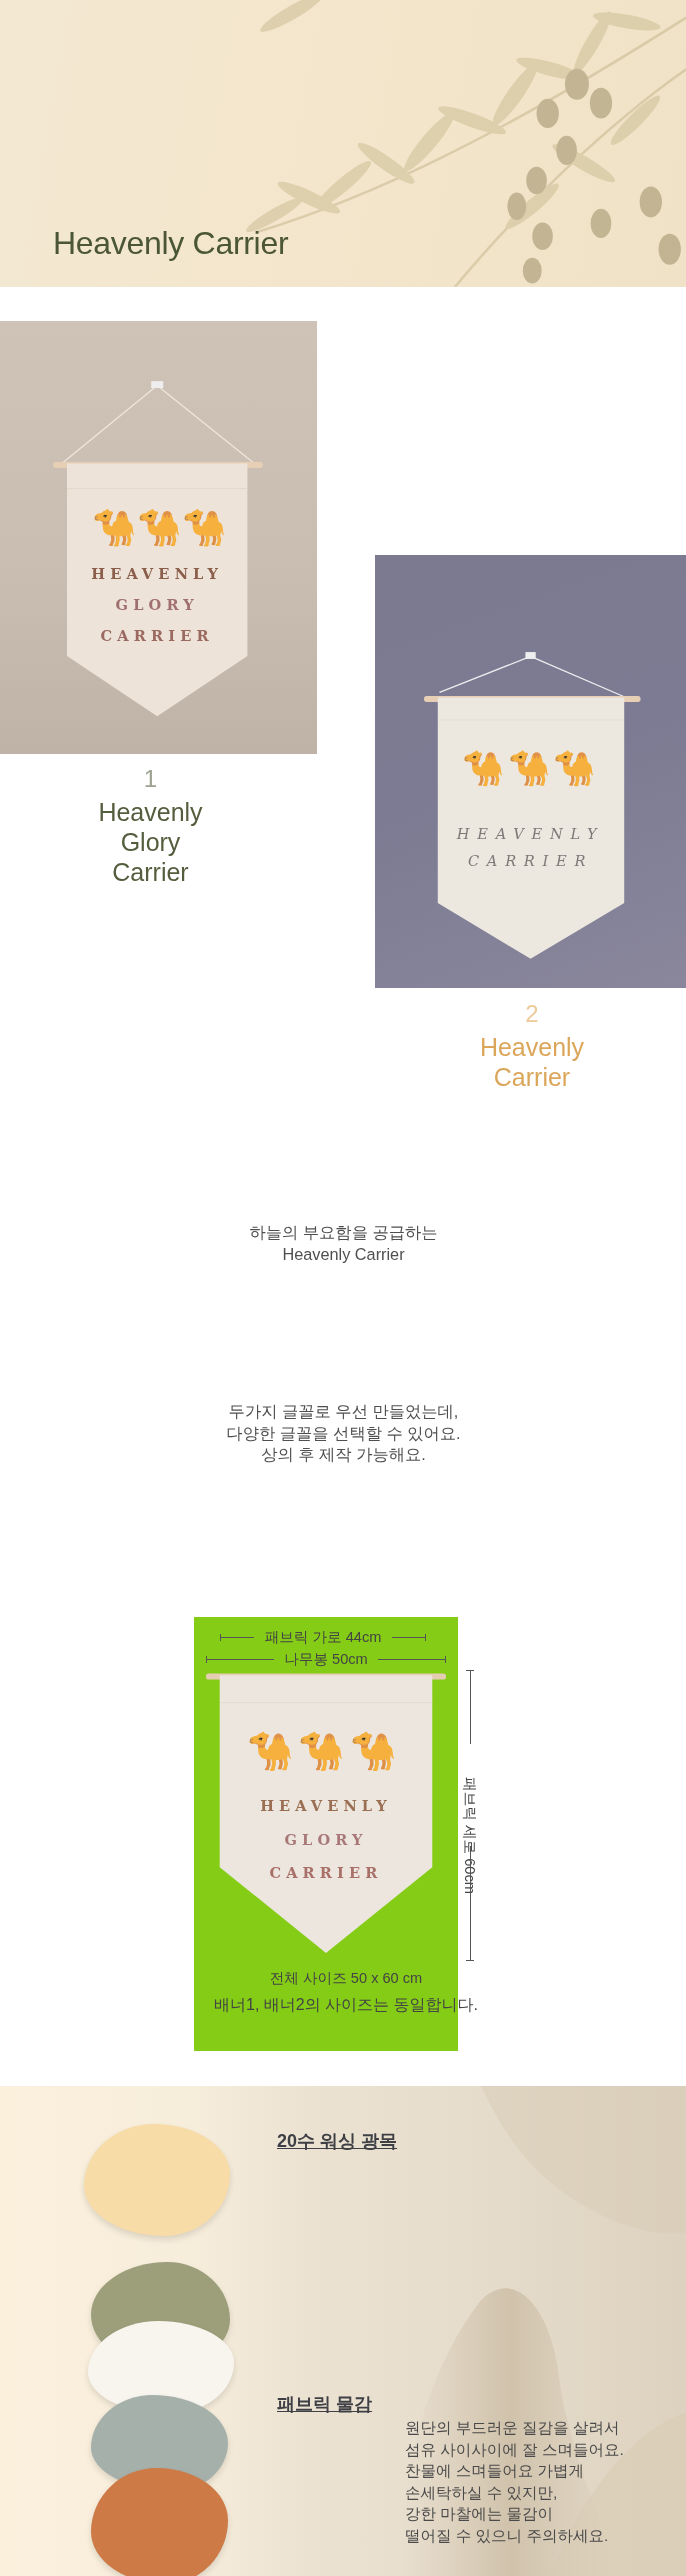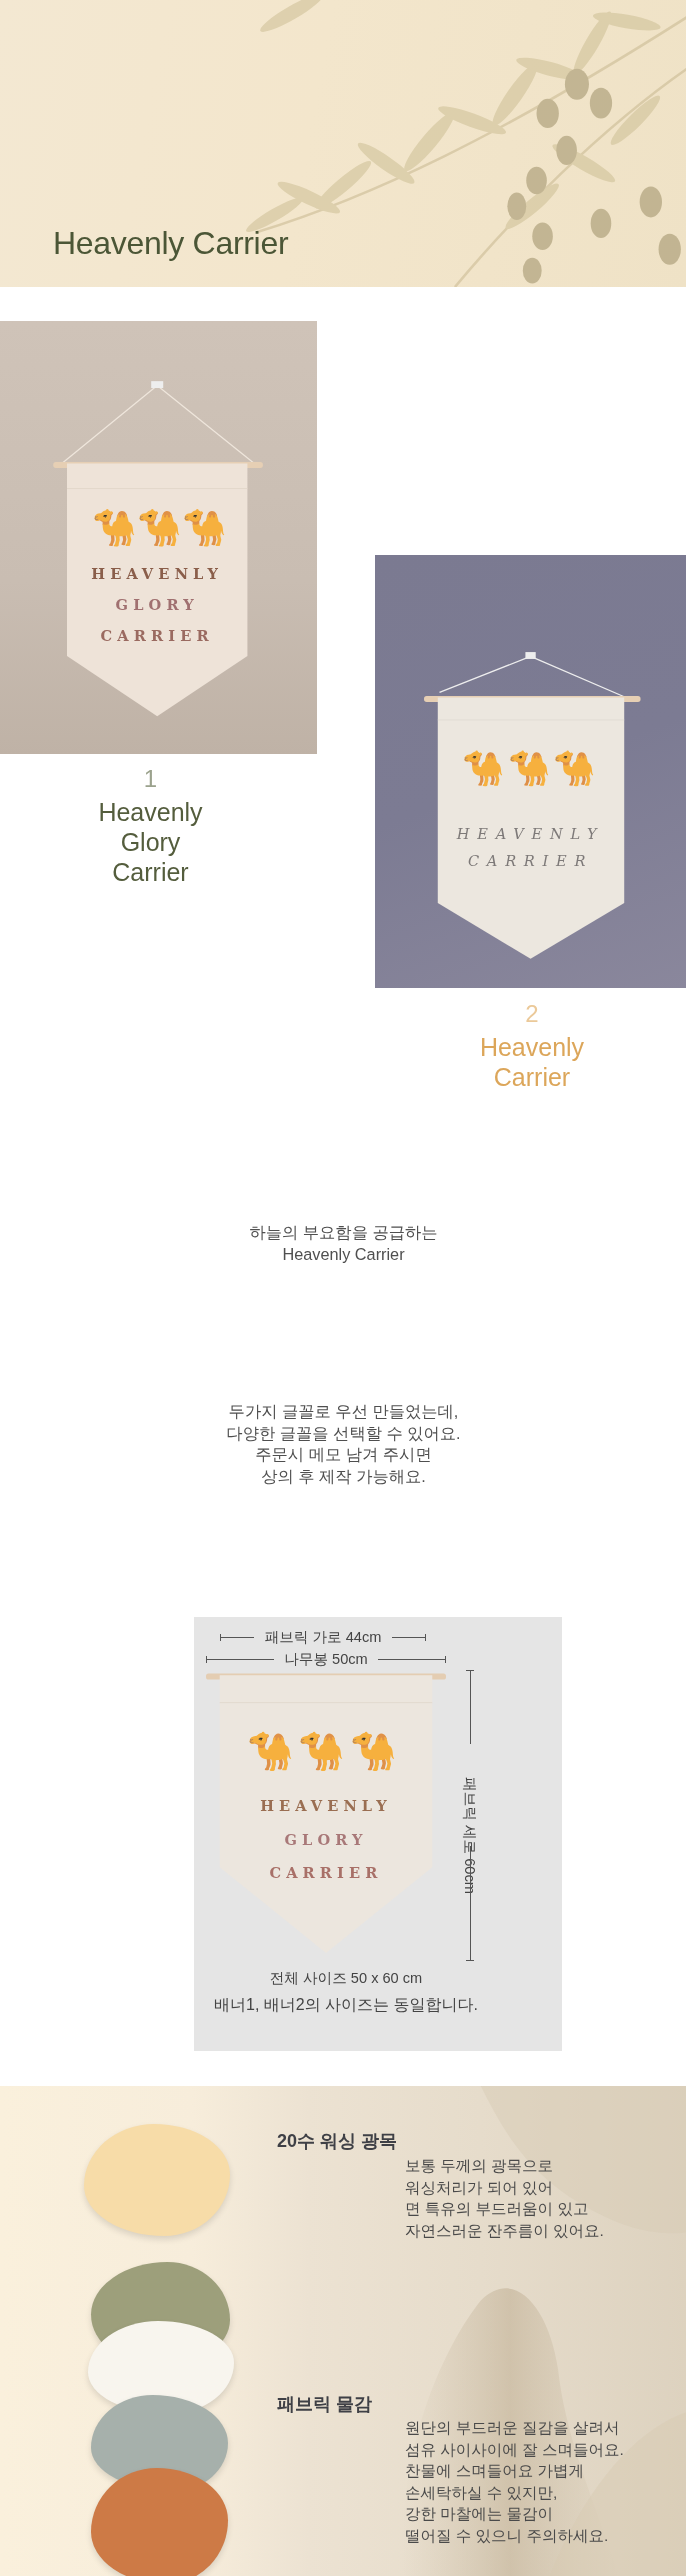--- a/index.html
+++ b/index.html
@@ -23,21 +23,21 @@
   .cap1 { left: 52px; top: 764px; width: 197px; color: #545d3d; }
   .cap1 .num { color: #9ba28d; }
   .cap2 { left: 429px; top: 999px; width: 206px; color: #dca65a; }
   .cap2 .num { color: #ebc999; }
 
   .para { position: absolute; left: 172px; width: 343px; text-align: center; color: #4f4f4f; font-size: 16.3px; line-height: 21.5px; }
   .para1 { top: 1222px; }
   .para2 { top: 1401px; }
 
   
-  .size-card { position: absolute; left: 194px; top: 1617px; width: 368px; height: 434px; background: #e5e5e5; }
+  .size-card { position: absolute; left: 194px; top: 1617px; width: 264px; height: 434px; background: #84cc16; }
   .dim-row { position: absolute; display: flex; align-items: center; font-size: 14.6px; color: #444; }
   .dim-row .line { height: 0.9px; background: #555; flex: 1; position: relative; }
   .dim-row .line.l::before, .dim-row .line.r::after { content: ""; position: absolute; top: -3.4px; width: 0.9px; height: 7.7px; background: #555; }
   .dim-row .line.l::before { left: 0; }
   .dim-row .line.r::after { right: 0; }
   .dim-row .lbl { padding: 0 10.3px; white-space: nowrap; }
   .dim-a { left: 26px; top: 11px; width: 206px; }
   .dim-b { left: 12px; top: 33px; width: 240px; }
   .vline { position: absolute; left: 276px; width: 0.9px; background: #555; }
   .vcap { position: absolute; width: 7.7px; height: 0.9px; background: #555; left: 272px; }
@@ -51,21 +51,21 @@
   
   .fabric { position: absolute; left: 0; top: 2086px; width: 687px; height: 490px; overflow: hidden;
     background: linear-gradient(90deg, #faf0dc 0%, #f7eddb 28%, #ece2d2 45%, #e6dccb 70%, #ddd2bf 100%); }
   .fabric .folds { position: absolute; left: 0; top: 0; width: 687px; height: 490px; }
   .swatch { position: absolute; border-radius: 48% 52% 45% 55% / 55% 45% 55% 45%; box-shadow: 0 3.4px 6.9px rgba(0,0,0,0.12); }
   .sw1 { left: 84px; top: 38px; width: 146px; height: 112px; background: #f7dca8; }
   .sw2 { left: 91px; top: 176px; width: 139px; height: 105px; background: #9d9f7b; border-radius: 55% 45% 50% 50% / 50% 55% 45% 50%; }
   .sw3 { left: 88px; top: 225px; width: 146px; height: 93px; background: #f8f5ee; top: 235px; }
   .sw4 { left: 91px; top: 309px; width: 137px; height: 96px; background: #a6b0ab; border-radius: 45% 55% 40% 60% / 55% 50% 50% 45%; }
   .sw5 { left: 91px; top: 382px; width: 137px; height: 116px; background: #cd7a46; }
-  .fab-h { position: absolute; font-size: 18px; font-weight: bold; color: #3f4046; }
+  .fab-h { position: absolute; font-size: 18px; font-weight: bold; color: #3f4046; text-decoration: underline; }
   .fab-h1 { left: 277px; top: 43px; }
   .fab-h2 { left: 277px; top: 306px; }
   .fab-p { position: absolute; left: 405px; font-size: 15.5px; line-height: 21.5px; color: #4a4a4a; }
   .fab-p1 { top: 69px; }
   .fab-p2 { top: 331px; }
 </style>
 </head>
 <body>
 
 <section class="hero">
@@ -158,21 +158,20 @@
 </div>
 
 <div class="para para1">
   <div>하늘의 부요함을 공급하는</div>
   <div>Heavenly Carrier</div>
 </div>
 
 <div class="para para2">
   <div>두가지 글꼴로 우선 만들었는데,</div>
   <div>다양한 글꼴을 선택할 수 있어요.</div>
-  <div>주문시 메모 남겨 주시면</div>
   <div>상의 후 제작 가능해요.</div>
 </div>
 
 <section class="size-card">
   <div class="dim-row dim-a">
     <span class="line l"></span>
     <span class="lbl">패브릭 가로 44cm</span>
     <span class="line r"></span>
   </div>
   <div class="dim-row dim-b">
@@ -220,26 +219,20 @@
     <path d="M560 0 C590 60 620 110 700 150 C760 180 800 170 800 170 L800 0 Z" fill="#d8ccb6" opacity="0.5"></path>
     <path d="M640 571 C680 470 740 400 800 380 L800 571 Z" fill="#d6c9b2" opacity="0.45"></path>
   </svg>
   <div class="swatch sw1"></div>
   <div class="swatch sw2"></div>
   <div class="swatch sw3"></div>
   <div class="swatch sw4"></div>
   <div class="swatch sw5"></div>
 
   <h2 class="fab-h fab-h1">20수 워싱 광목</h2>
-  <div class="fab-p fab-p1">
-    <div>보통 두께의 광목으로</div>
-    <div>워싱처리가 되어 있어</div>
-    <div>면 특유의 부드러움이 있고</div>
-    <div>자연스러운 잔주름이 있어요.</div>
-  </div>
 
   <h2 class="fab-h fab-h2">패브릭 물감</h2>
   <div class="fab-p fab-p2">
     <div>원단의 부드러운 질감을 살려서</div>
     <div>섬유 사이사이에 잘 스며들어요.</div>
     <div>찬물에 스며들어요 가볍게</div>
     <div>손세탁하실 수 있지만,</div>
     <div>강한 마찰에는 물감이</div>
     <div>떨어질 수 있으니 주의하세요.</div>
   </div>

